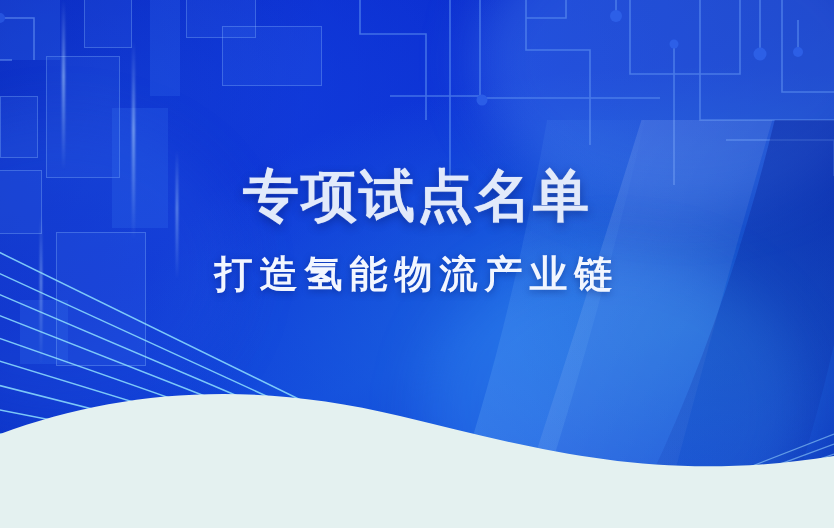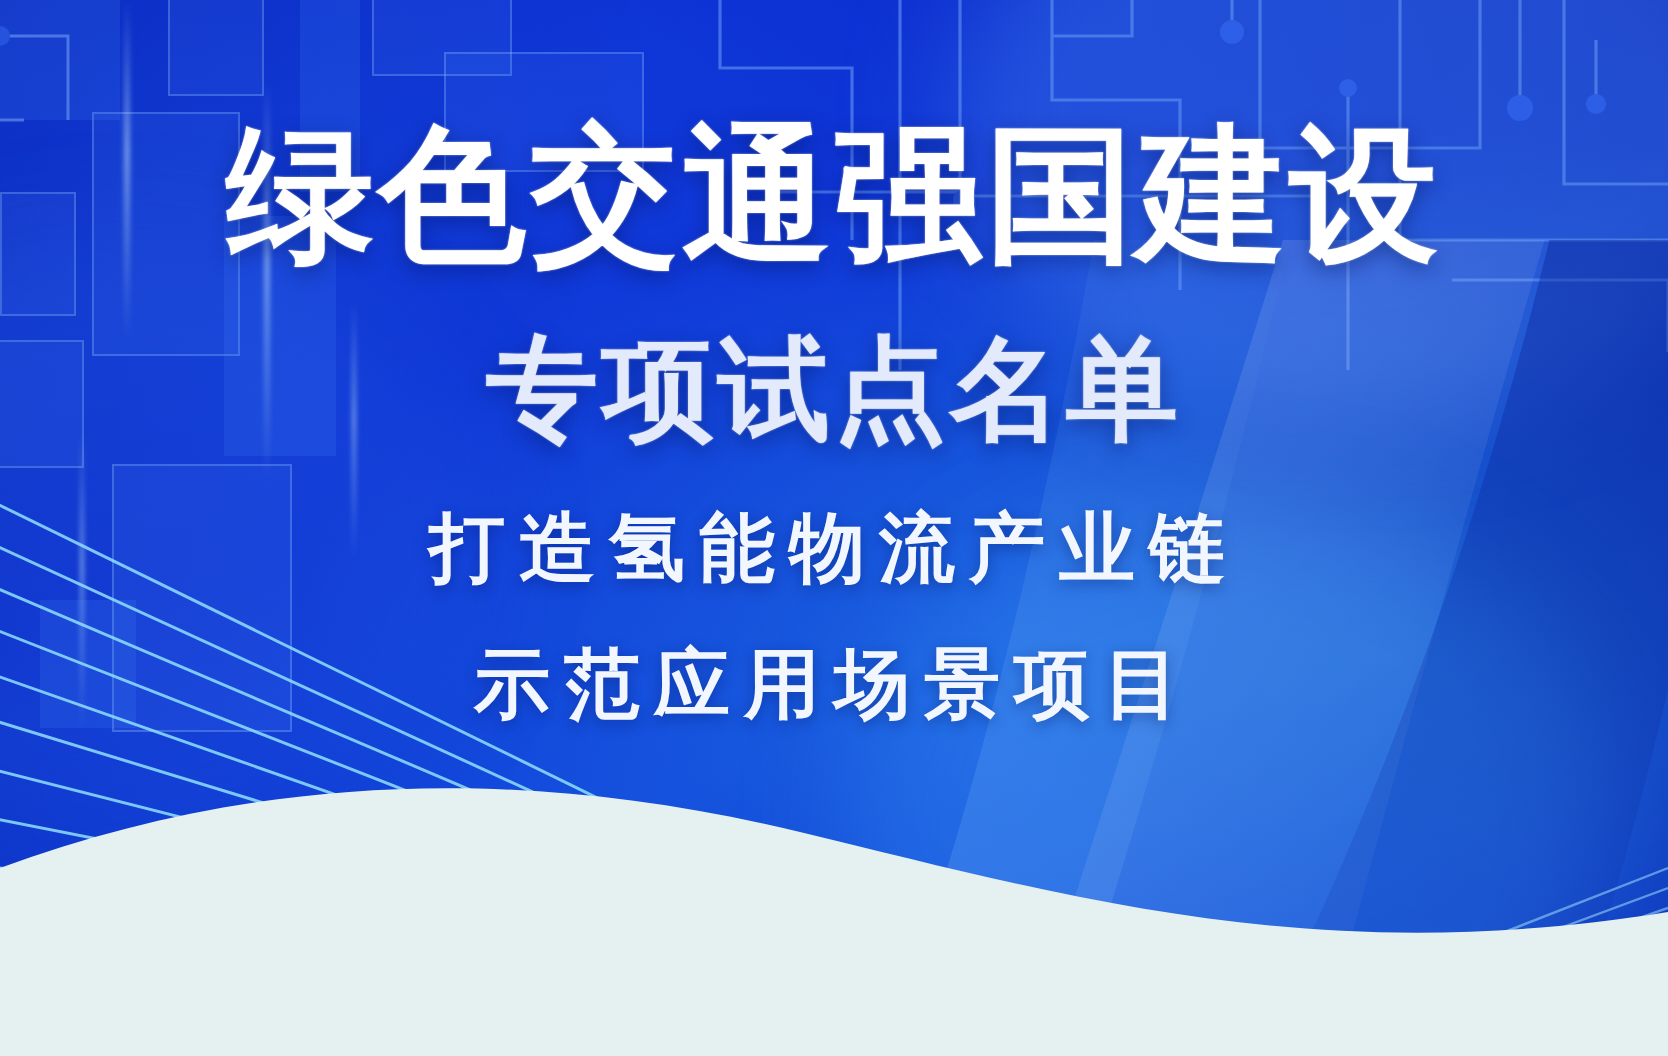--- a/index.html
+++ b/index.html
@@ -184,19 +184,17 @@
       <path d="M176,150 L360,96"></path>
       <path d="M190,150 L360,106"></path>
     </g>
   </svg>
 
   <svg class="wave" viewBox="0 0 834 190" preserveAspectRatio="none">
     <path d="M0,96 C120,52 250,42 400,78 C540,112 660,146 834,118 L834,190 L0,190 Z" fill="#e4f1f0"></path>
   </svg>
 
   <div class="textwrap">
-    <div class="t-line" id="title1">绿色交通强国建设</div>
     <div class="t-line" id="title2">专项试点名单</div>
     <div class="s-line" id="sub1">打造氢能物流产业链</div>
-    <div class="s-line" id="sub2">示范应用场景项目</div>
   </div>
 
 </div>
 
 </body></html>

